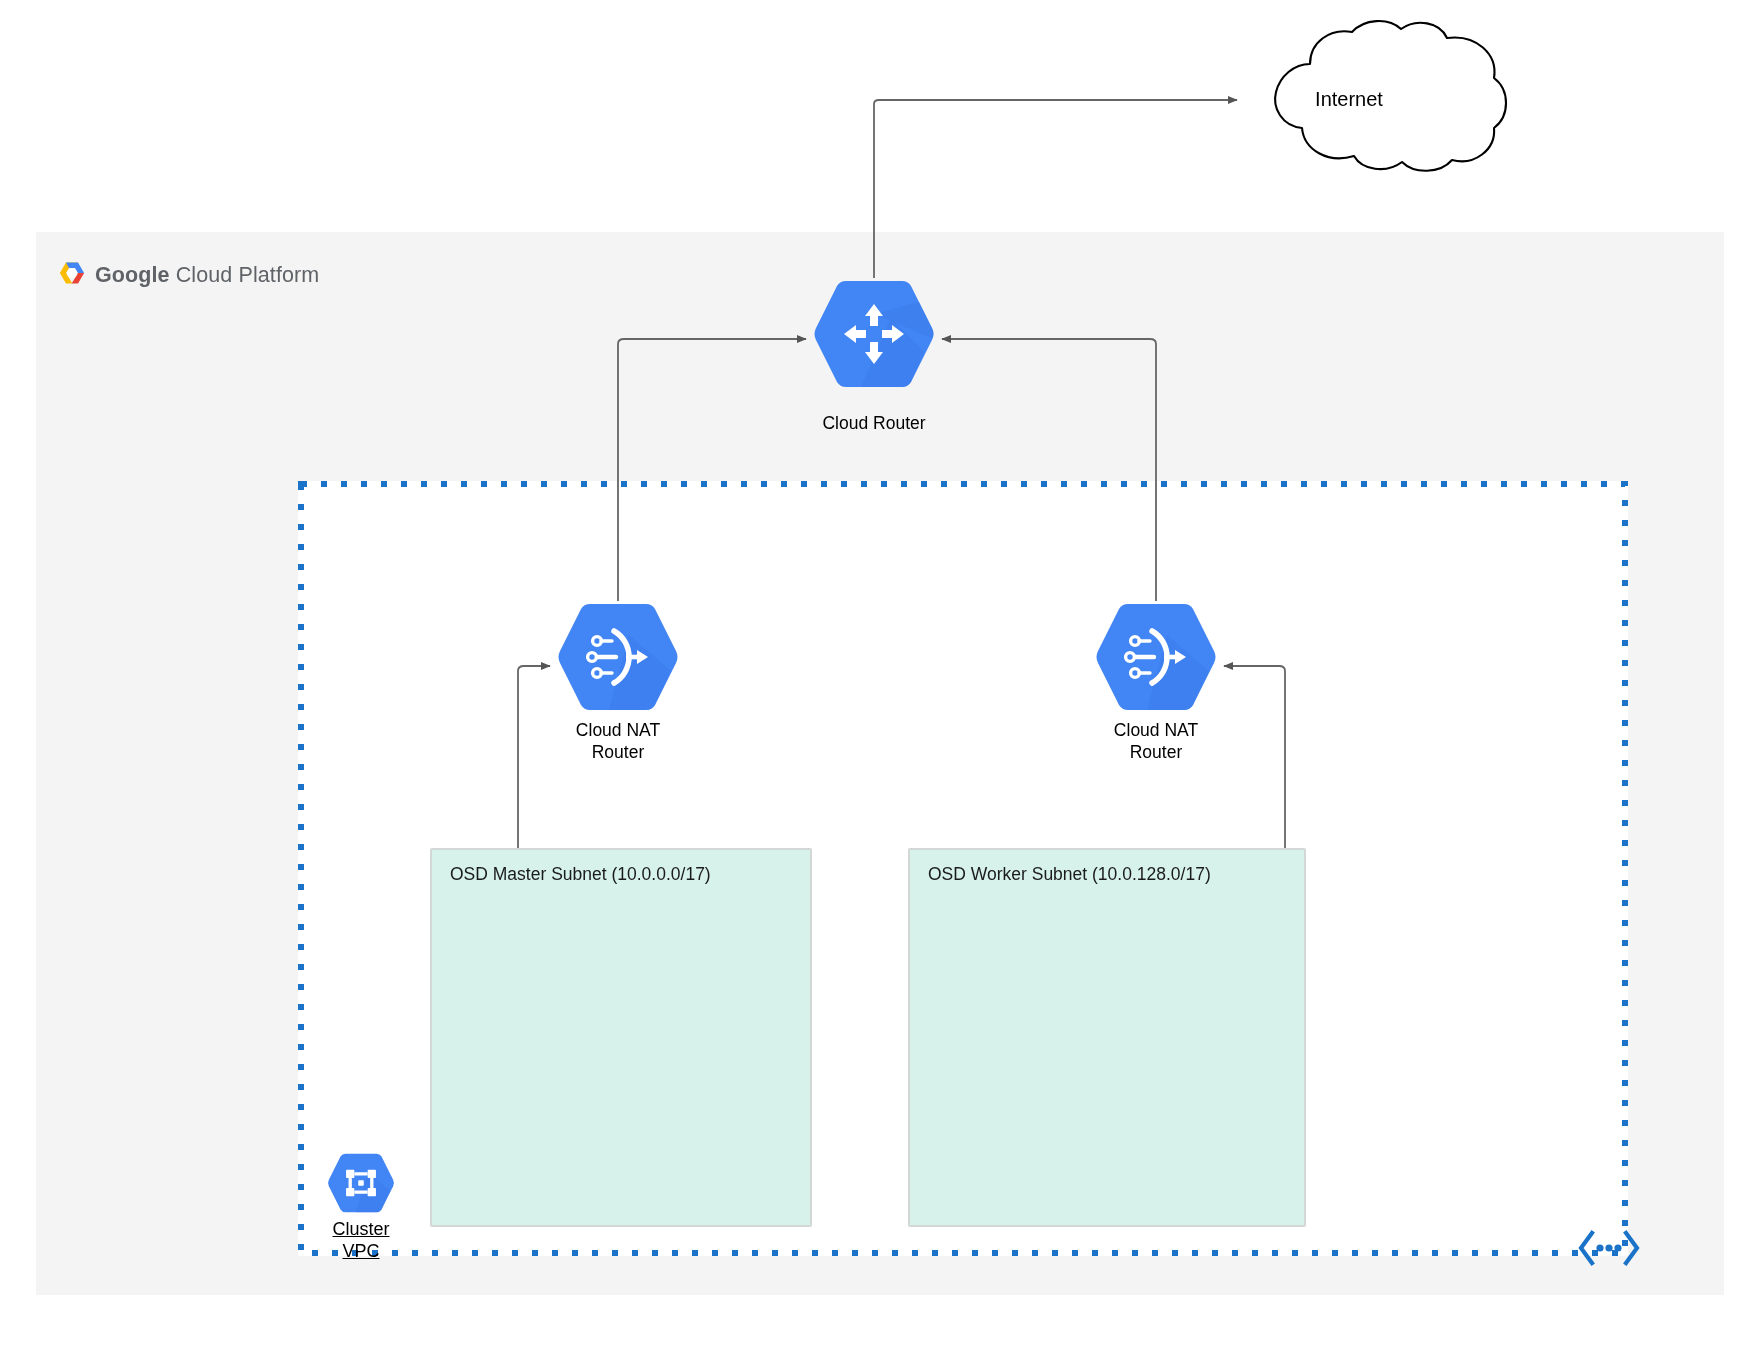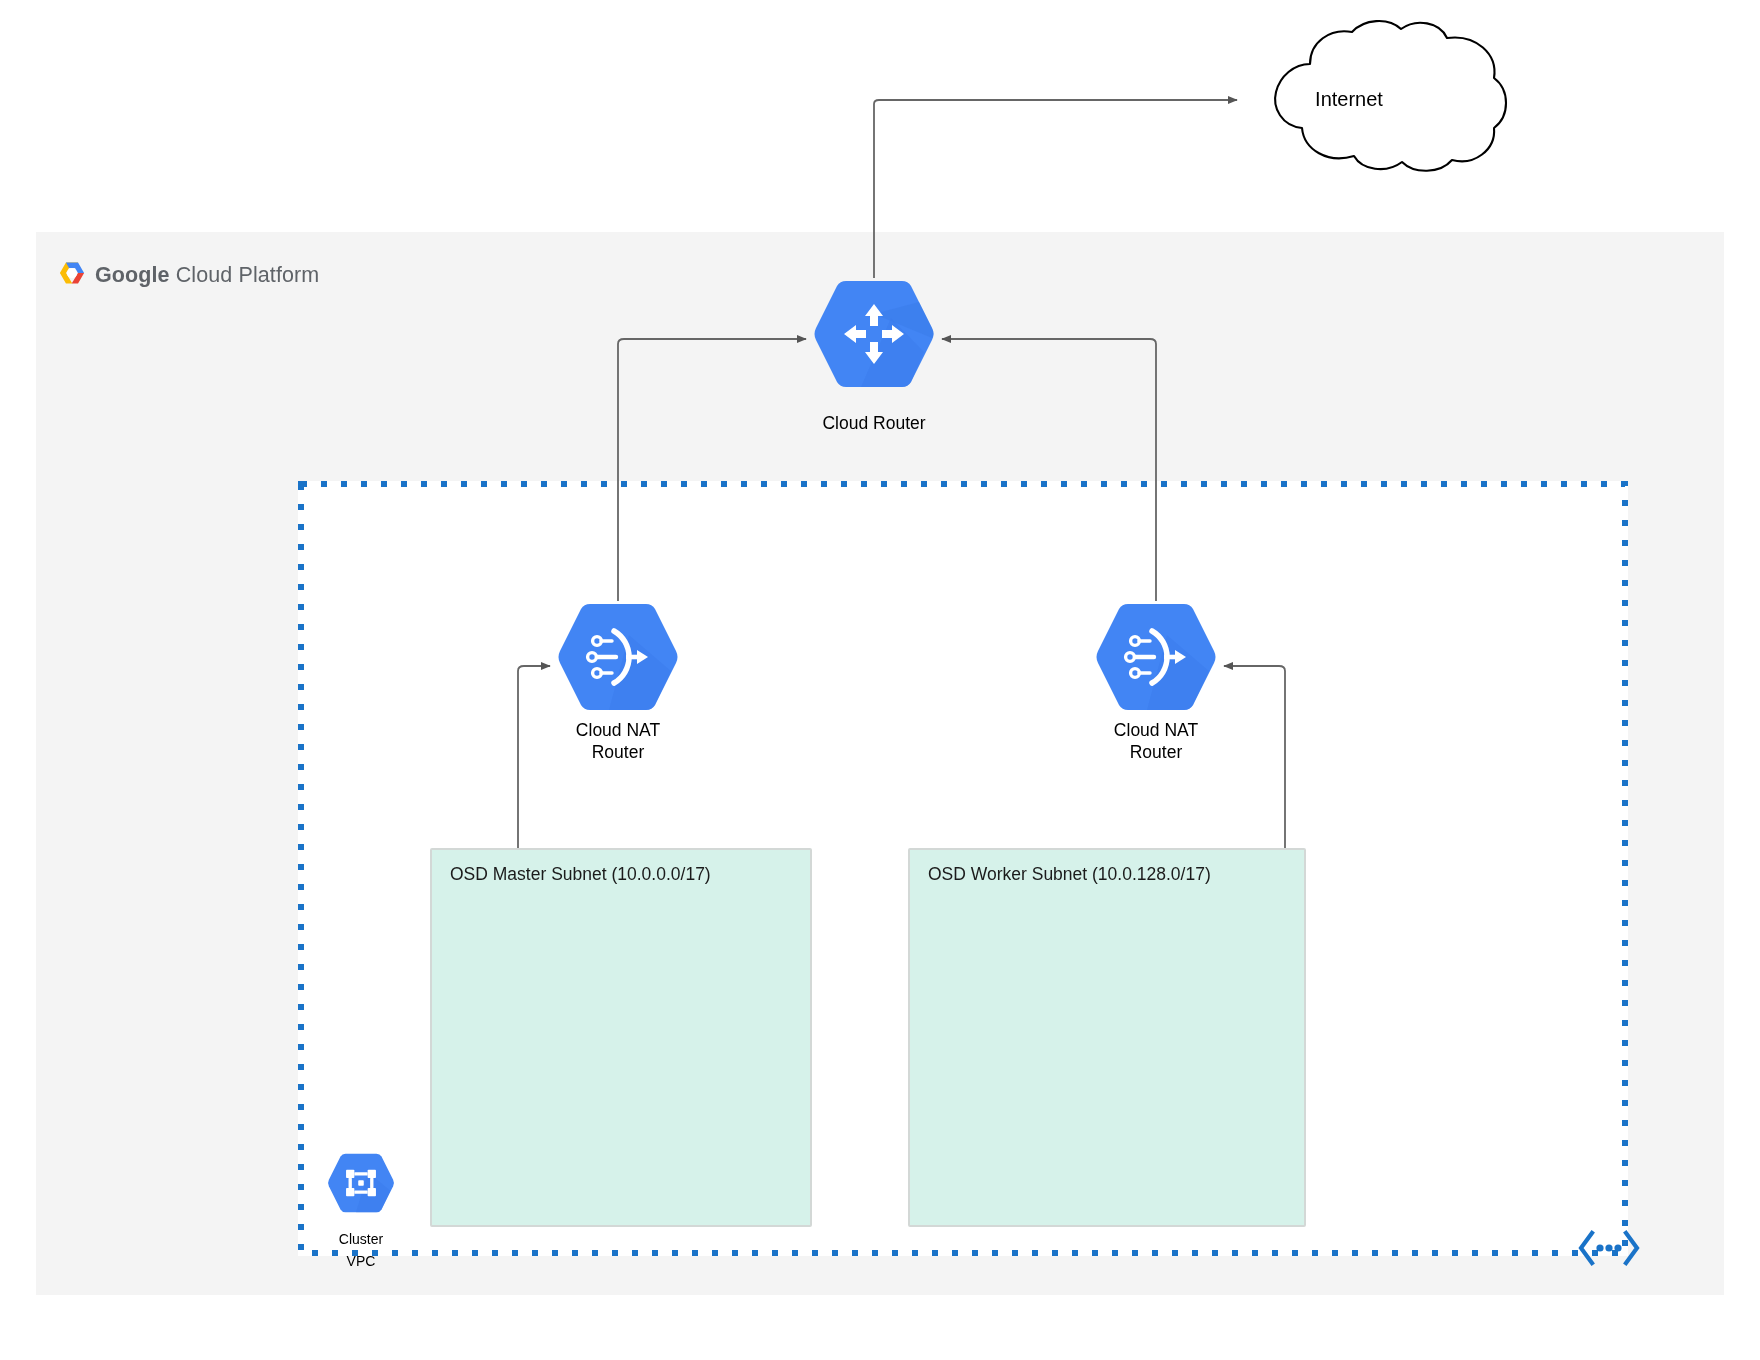--- a/index.html
+++ b/index.html
@@ -100,21 +100,21 @@
   .node-router { left: 813px; top: 278px; width: 122px; height: 112px; }
   .node-router .node-caption { top: 126px; margin-top: 8px; }
 
   .node-nat-master { left: 557px; top: 601px; width: 122px; height: 112px; }
   .node-nat-master .node-caption { top: 118px; }
 
   .node-nat-worker { left: 1095px; top: 601px; width: 122px; height: 112px; }
   .node-nat-worker .node-caption { top: 118px; }
 
   .node-vpc { left: 327px; top: 1152px; width: 68px; height: 62px; }
-  .node-vpc .node-caption { top: 76px; font-size: 14px; }
+  .node-vpc .node-caption { top: 66px; font-size: 18px; text-decoration: underline; }
 
   
   .connectors {
     position: absolute;
     left: 0; top: 0;
     width: 1760px; height: 1360px;
     pointer-events: none;
   }
 
   

